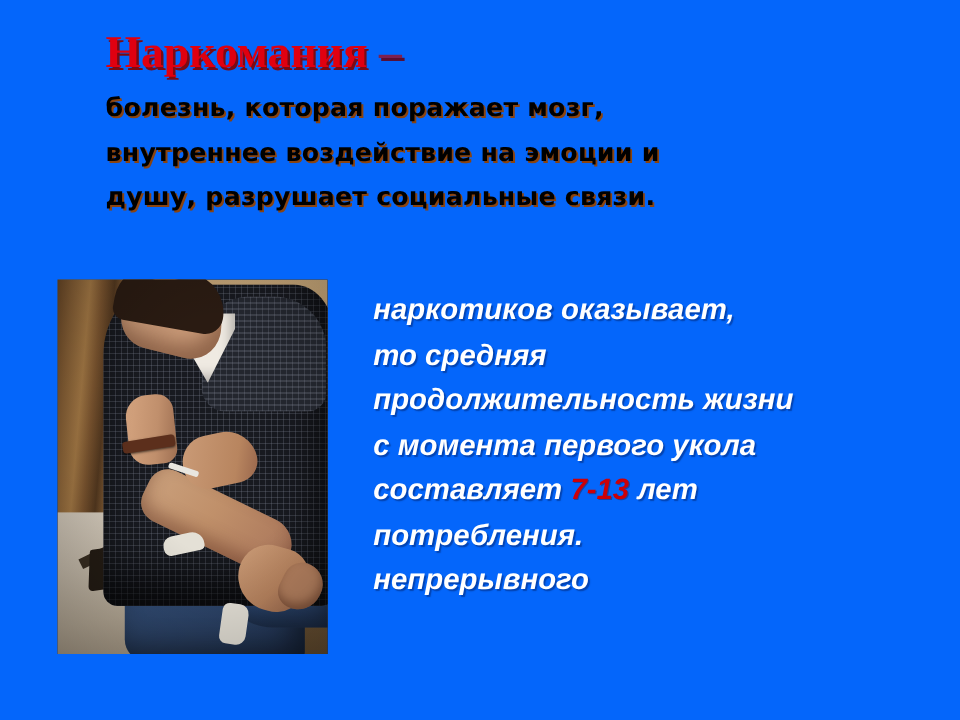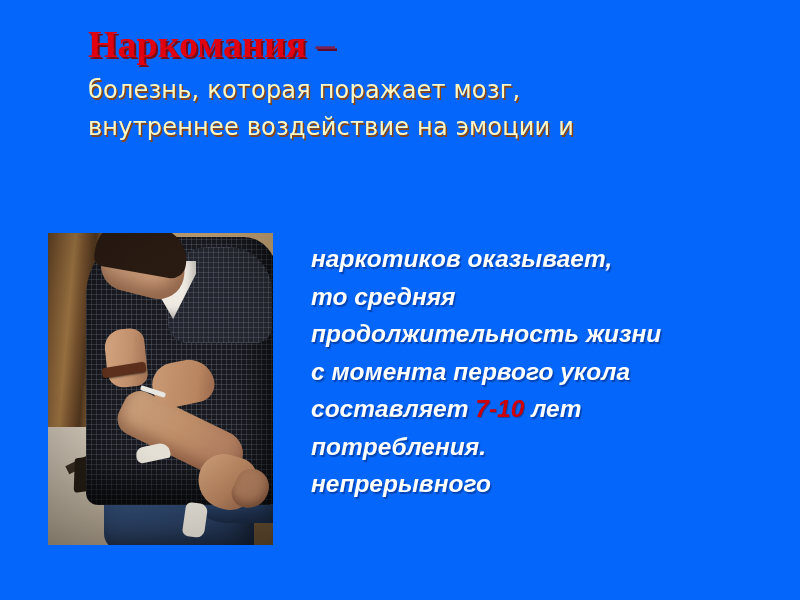--- a/index.html
+++ b/index.html
@@ -44,24 +44,24 @@
   }
   #slide-title .dash {
     color: #7d2150;
     text-shadow: 2px 2px 0 #5a0d30;
   }
 
   #slide-subtitle {
     margin: 6px 0 0 0;
     padding: 0;
     font-family: "DejaVu Sans", sans-serif;
-    font-weight: normal;
-    font-size: 24px;
+    font-weight: bold;
+    font-size: 21px;
     line-height: 37px;
-    color: #fef9c3;
+    color: #000000;
     text-shadow: 1.5px 1.5px 0 #8a4410;
     letter-spacing: 0.2px;
   }
   #slide-subtitle .ln {
     display: block;
     white-space: nowrap;
   }
 
   
   #photo-frame {
@@ -344,20 +344,21 @@
 <body>
 
 <div id="slide">
 
   <div id="heading-block">
     <div id="slide-title"><span>Наркомания</span><span class="dash"> –</span></div>
 
     <div id="slide-subtitle">
       <span class="ln">болезнь, которая поражает мозг,</span>
       <span class="ln">внутреннее воздействие на эмоции и</span>
+      <span class="ln">душу, разрушает социальные связи.</span>
     </div>
   </div>
 
   <div id="photo-frame">
     <div id="photo"></div>
     <div id="floor"></div>
     <div id="floor-object2"></div>
     <div id="floor-object"></div>
     <div id="jeans"></div>
     <div id="jeans3"></div>
@@ -377,18 +378,18 @@
     <div id="cloth1"></div>
     <div id="cloth2"></div>
     <div id="photo-shade"></div>
   </div>
 
   <div id="body-text">
     <span class="ln">наркотиков оказывает,</span>
     <span class="ln">то средняя</span>
     <span class="ln">продолжительность жизни</span>
     <span class="ln">с момента первого укола</span>
-    <span class="ln"><span>составляет </span><span class="hl">7-10</span><span> лет</span></span>
+    <span class="ln"><span>составляет </span><span class="hl">7-13</span><span> лет</span></span>
     <span class="ln">потребления.</span>
     <span class="ln">непрерывного</span>
   </div>
 
 </div>
 
 </body></html>

